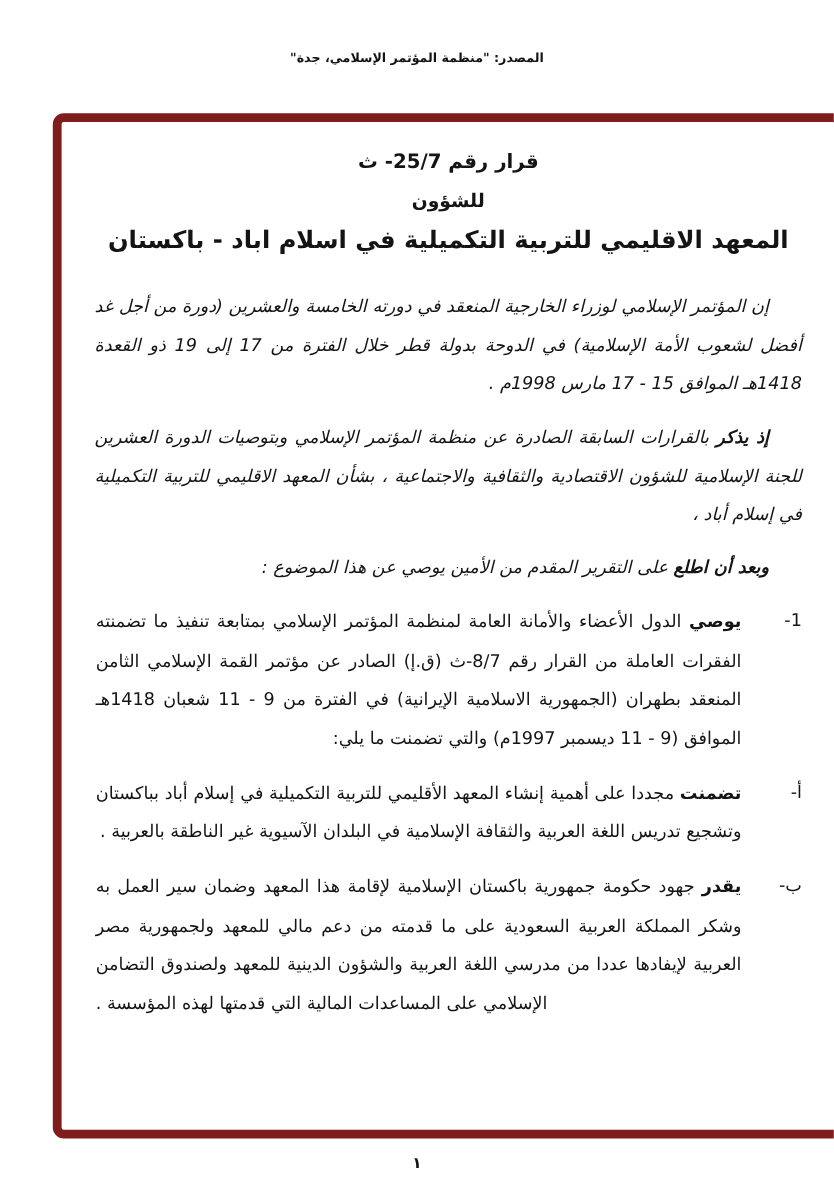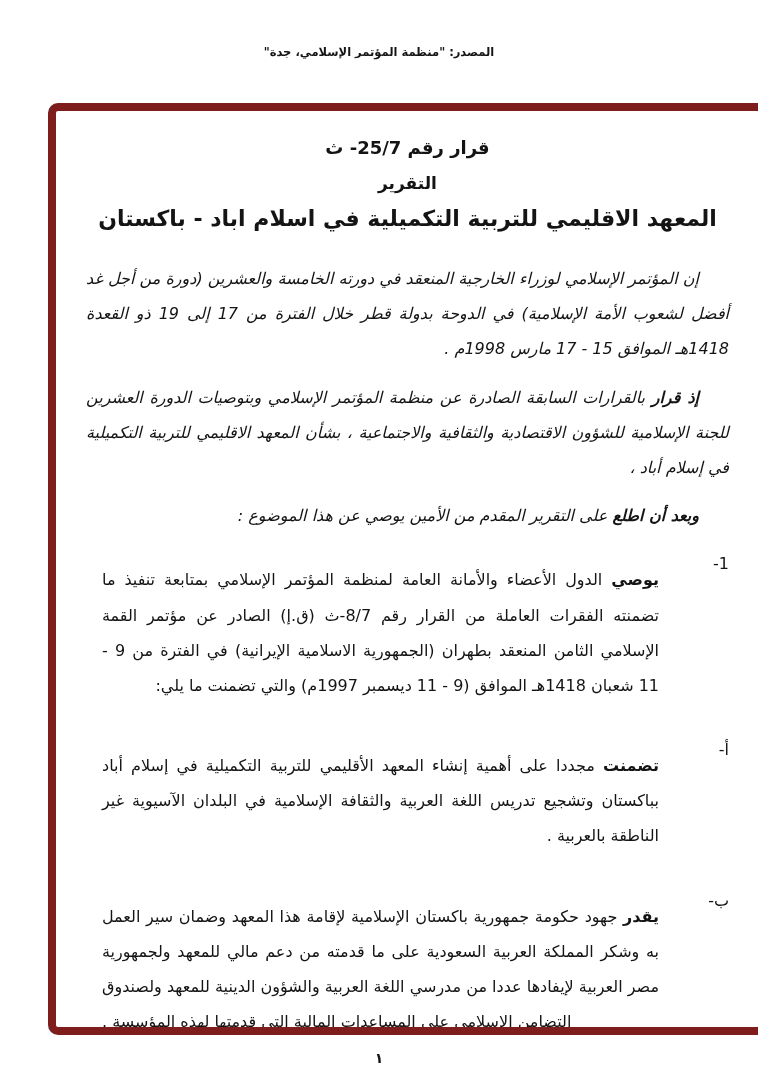--- a/index.html
+++ b/index.html
@@ -52,21 +52,21 @@
   }
   .para { margin: 0 0 13px 0; text-indent: 30px; font-style: italic; }
   .para .lead { font-weight: bold; }
 
   .item { display: flex; margin: 0 0 13px 0; }
   .item .marker {
     flex: 0 0 54px;
     font-size: 16px;
     white-space: nowrap;
   }
-  .item .item-text { flex: 1; margin: 16px; }
+  .item .item-text { flex: 1; margin: 1px; }
   .item .item-text .lead { font-weight: bold; }
   .item.last-left .item-text { text-align-last: left; }
 
   
   .page-footer {
     position: absolute; top: 1050px; left: 0; right: 0;
     text-align: center;
     font-size: 14px; font-weight: bold;
   }
 </style>
@@ -77,29 +77,29 @@
 
   <div class="doc-header">
     <div class="line2">المصدر:  "منظمة المؤتمر الإسلامي، جدة"</div>
   </div>
 
   <div class="frame">
     <div class="content">
 
       <div class="title-block">
         <div class="title-line1">قرار رقم 25/7- ث</div>
-        <div class="title-line2">التقرير</div>
+        <div class="title-line2">للشؤون</div>
         <div class="title-line3">المعهد الاقليمي للتربية التكميلية في اسلام اباد - باكستان</div>
       </div>
 
       <div class="body-text">
 
         <p class="para"><span class="lead"></span><span>إن المؤتمر الإسلامي لوزراء الخارجية المنعقد في دورته الخامسة والعشرين (دورة من أجل غد أفضل لشعوب الأمة الإسلامية) في الدوحة بدولة قطر خلال الفترة من 17 إلى  19 ذو القعدة 1418هـ الموافق 15 - 17 مارس 1998م .</span></p>
 
-        <p class="para"><span class="lead">إذ قرار</span><span> بالقرارات السابقة الصادرة عن منظمة المؤتمر الإسلامي وبتوصيات الدورة العشرين للجنة الإسلامية للشؤون الاقتصادية والثقافية والاجتماعية ، بشأن المعهد الاقليمي للتربية   التكميلية في إسلام أباد ،</span></p>
+        <p class="para"><span class="lead">إذ يذكر</span><span> بالقرارات السابقة الصادرة عن منظمة المؤتمر الإسلامي وبتوصيات الدورة العشرين للجنة الإسلامية للشؤون الاقتصادية والثقافية والاجتماعية ، بشأن المعهد الاقليمي للتربية   التكميلية في إسلام أباد ،</span></p>
 
         <p class="para"><span class="lead">وبعد أن اطلع</span><span> على التقرير المقدم من الأمين يوصي عن هذا الموضوع :</span></p>
 
         <div class="item">
           <span class="marker">1-</span>
           <p class="item-text"><span class="lead">يوصي</span><span> الدول الأعضاء والأمانة العامة لمنظمة المؤتمر الإسلامي بمتابعة تنفيذ ما تضمنته الفقرات العاملة من القرار رقم 8/7-ث (ق.إ) الصادر عن مؤتمر القمة الإسلامي الثامن المنعقد بطهران (الجمهورية الاسلامية الإيرانية) في الفترة من 9 - 11 شعبان 1418هـ الموافق (9 - 11 ديسمبر 1997م) والتي تضمنت ما يلي:</span></p>
         </div>
 
         <div class="item">
           <span class="marker">أ-</span>

